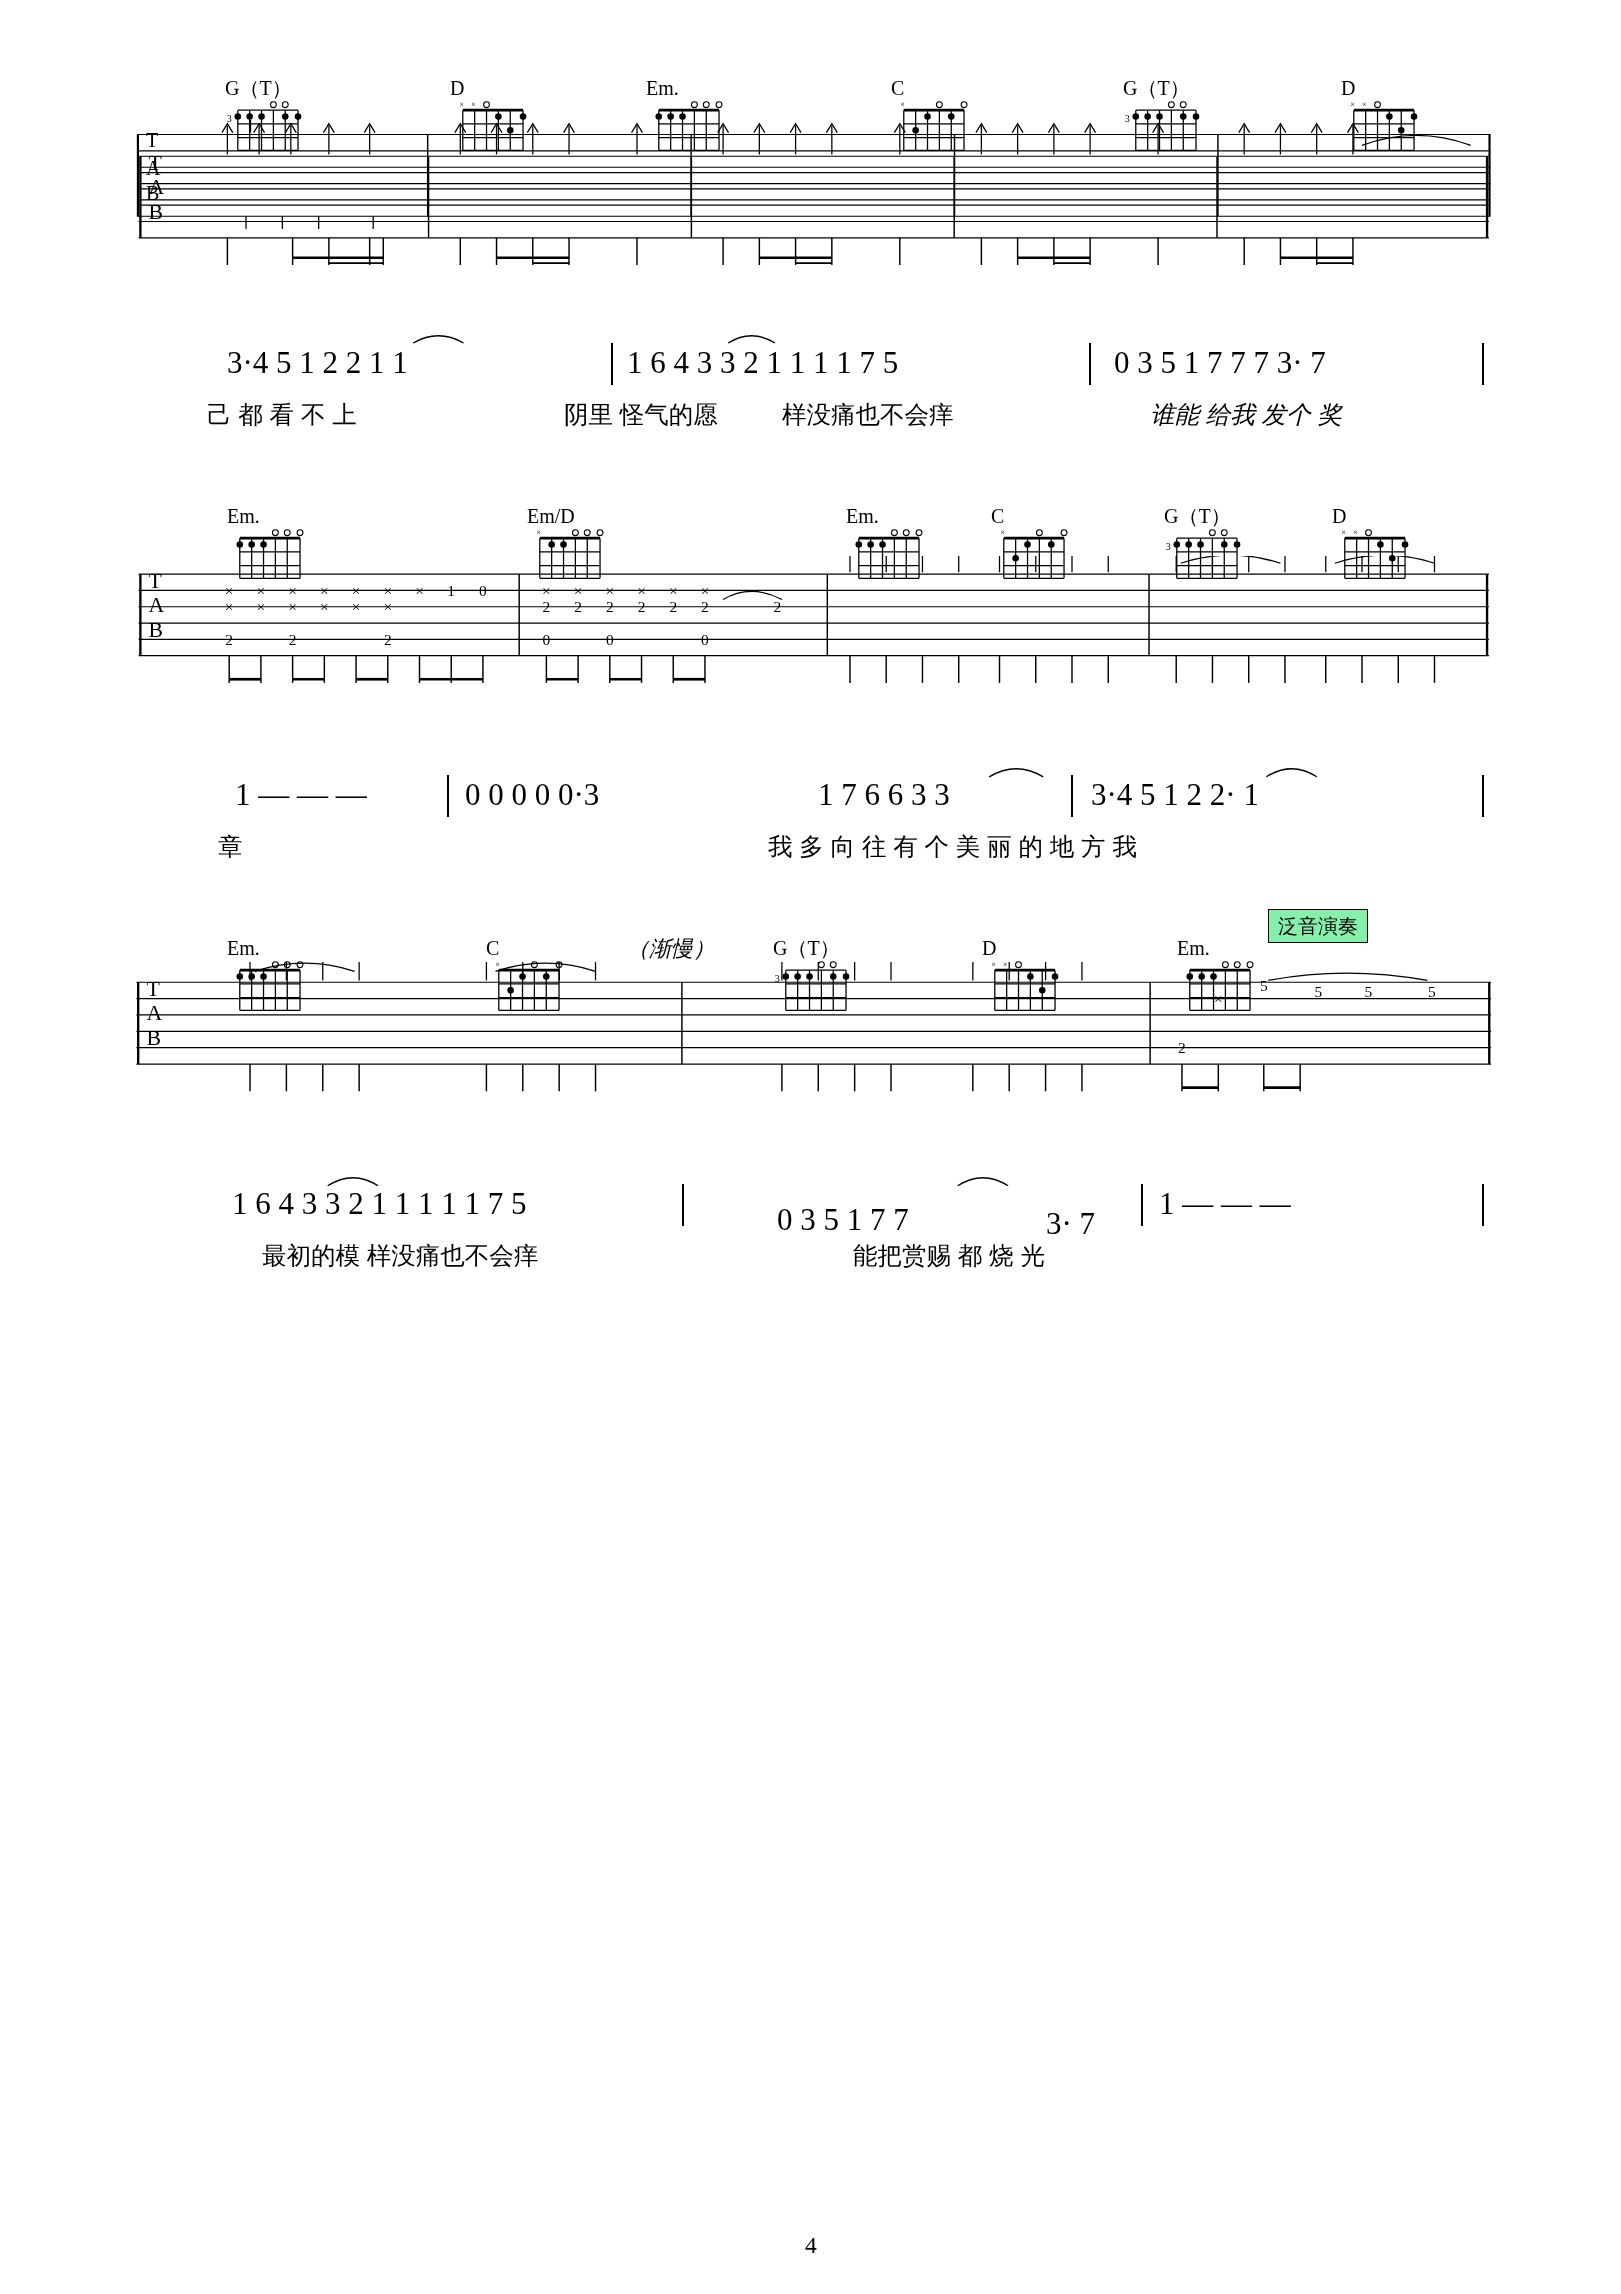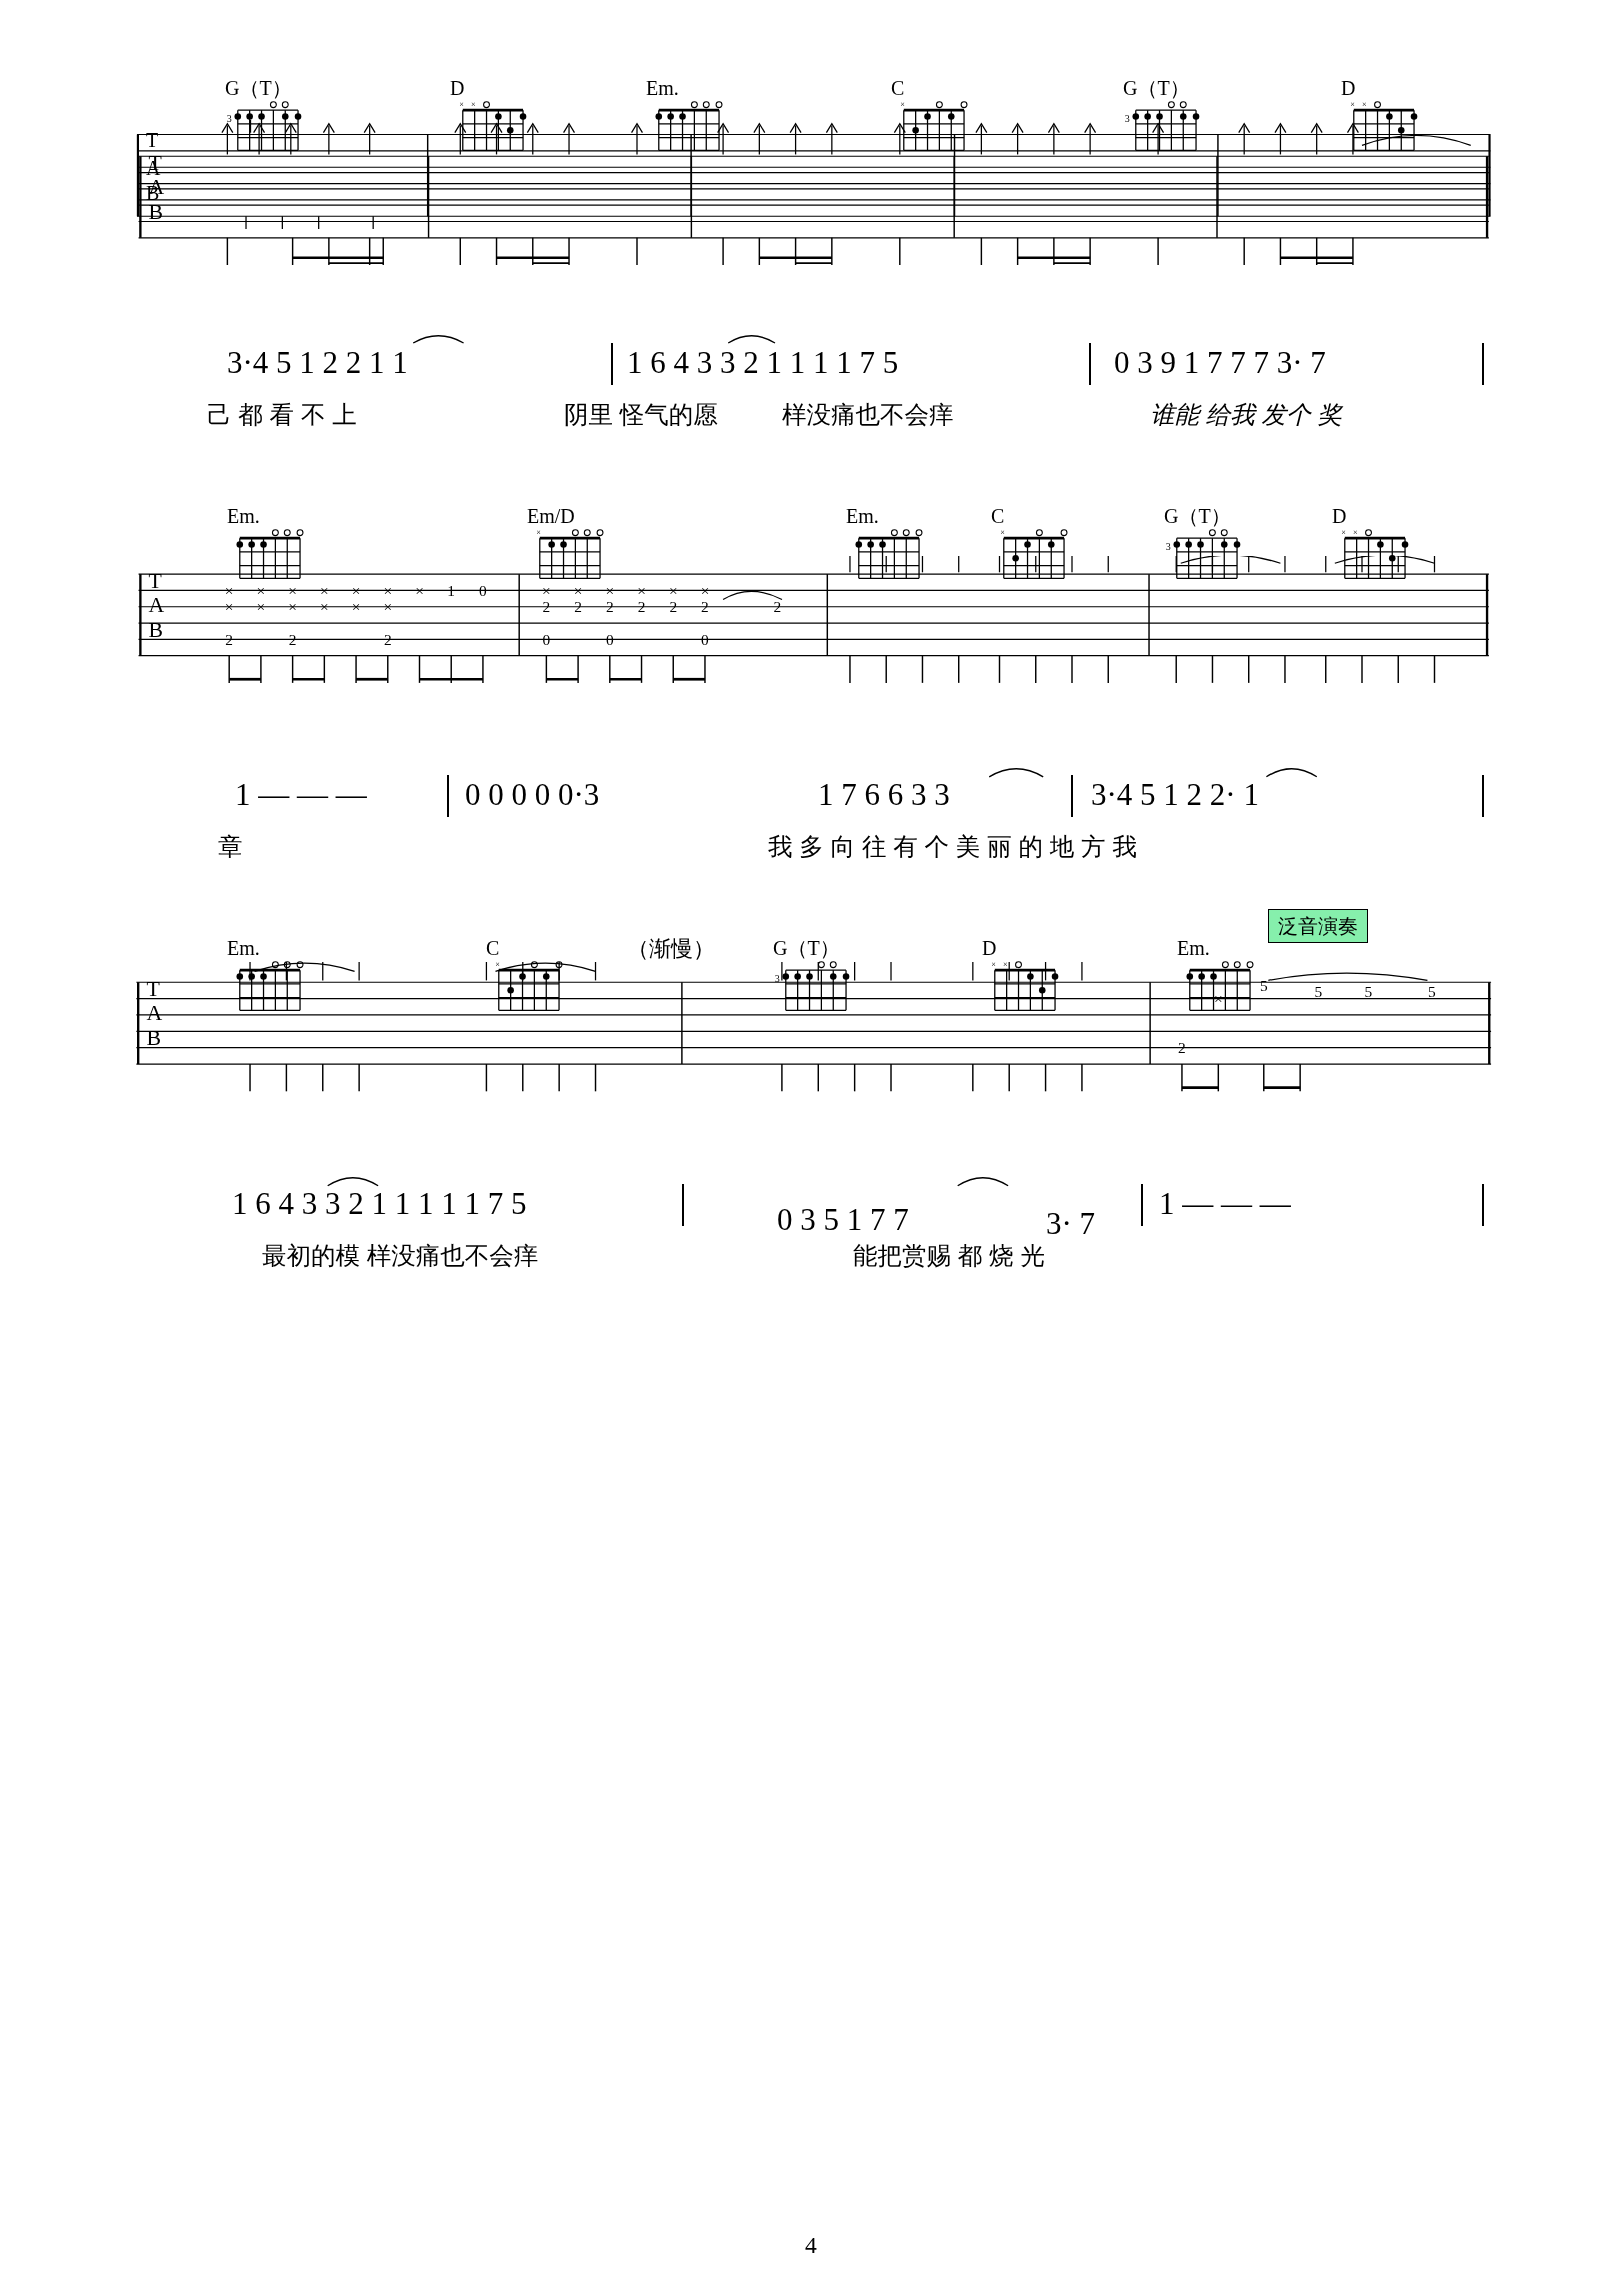--- a/index.html
+++ b/index.html
@@ -492,21 +492,21 @@
         <line x1="875" y1="158" x2="915" y2="158"></line>
         <line x1="1160" y1="158" x2="1200" y2="158"></line>
         <line x1="1450" y1="158" x2="1490" y2="158"></line>
       </g>
     </svg>
   </div>
 
   <div class="numline" style="position:absolute;left:0;top:345px;width:1492px;">
     <div class="num" style="left:227px;top:0;">3·4 5 1  2     2 1 1</div>
     <div class="num" style="left:627px;top:0;">1 6 4 3 3 2 1 1 1 1 7 5</div>
-    <div class="num" style="left:1114px;top:0;">0 3 9 1 7 7  7  3· 7</div>
+    <div class="num" style="left:1114px;top:0;">0 3 5 1 7 7  7  3· 7</div>
     <div class="bar" style="left:611px;top:-1.8px;height:42px;"></div>
     <div class="bar" style="left:1089px;top:-1.8px;height:42px;"></div>
     <div class="bar" style="left:1482px;top:-1.8px;height:42px;"></div>
     <svg width="1622" height="36" viewBox="0 0 1784 40" style="position:absolute;left:0;top:-20px;">
       <path d="M450 20 Q478 4 506 20" stroke="#000" stroke-width="1.5" fill="none"></path>
       <path d="M800 20 Q826 4 852 20" stroke="#000" stroke-width="1.5" fill="none"></path>
     </svg>
   </div>
   <div class="lyricline" style="position:absolute;left:0;top:398px;width:1622px;">
     <div class="lyr" style="left:207px;">己  都 看 不 上</div>
@@ -1004,21 +1004,21 @@
             <circle cx="40" cy="17" r="3.6" fill="#000"></circle>
             <circle cx="53" cy="4" r="3.2" fill="none" stroke="#000" stroke-width="1.2"></circle>
             <circle cx="66" cy="4" r="3.2" fill="none" stroke="#000" stroke-width="1.2"></circle>
             <circle cx="80" cy="4" r="3.2" fill="none" stroke="#000" stroke-width="1.2"></circle>
           </svg>
         </div>
       </div>
     </div>
   </div>
 
-  <div class="slowlabel" style="left:627px;top:934px;">（渐慢）</div>
+  <div class="slowlabel" style="left:627px;top:934px;font-style:italic;">（渐慢）</div>
   <div class="harmlabel" style="left:1268px;top:909px;">泛音演奏</div>
 
   <div style="position:absolute;left:0;top:962px;width:1622px;height:155px;">
     <svg width="1622" height="155" viewBox="0 0 1784 170">
       <g stroke="#000" stroke-width="1.3">
         <line x1="150" y1="22" x2="1640" y2="22"></line>
         <line x1="150" y1="40" x2="1640" y2="40"></line>
         <line x1="150" y1="58" x2="1640" y2="58"></line>
         <line x1="150" y1="76" x2="1640" y2="76"></line>
         <line x1="150" y1="94" x2="1640" y2="94"></line>

